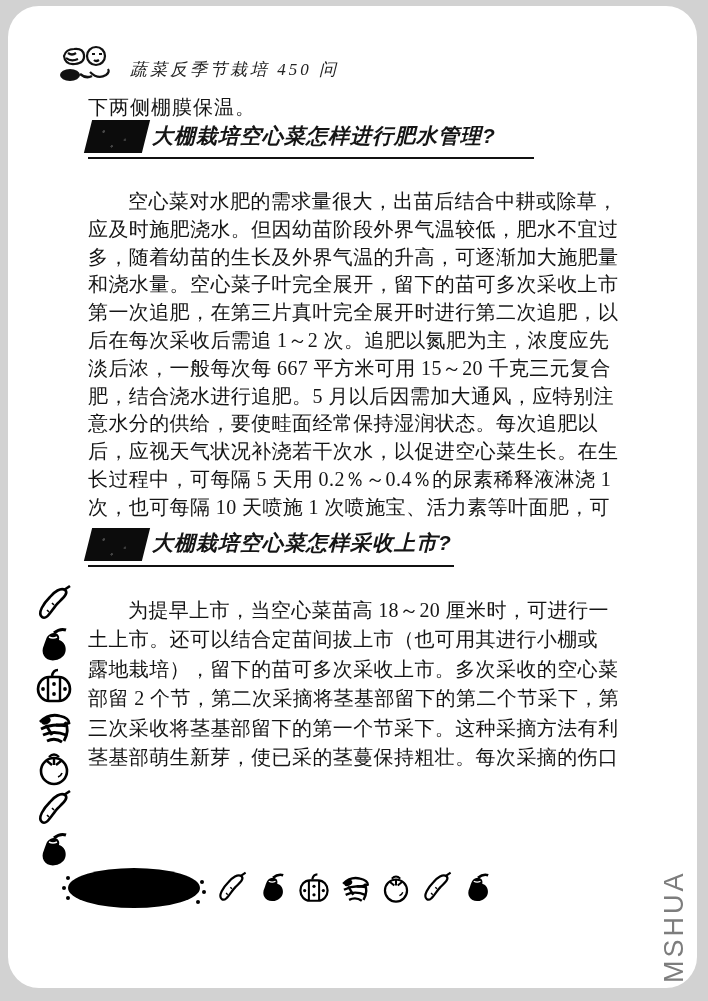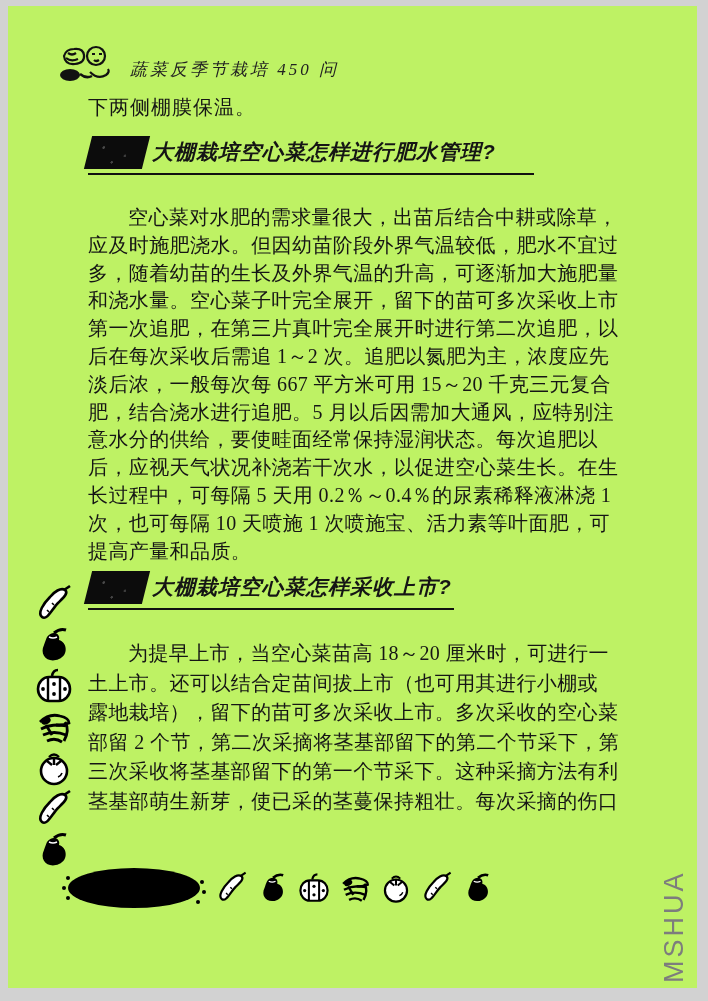--- a/index.html
+++ b/index.html
@@ -3,40 +3,40 @@
 <meta charset="utf-8">
 <style>
   html,body { margin:0; padding:0; background:#b9b9b9; }
   .frame {
     position:relative; width:708px; height:1001px;
     background:#d2d2d2; overflow:hidden;
     font-family:"Liberation Serif","DejaVu Serif",serif;
   }
   .page {
     position:absolute; top:6px; left:8px; right:11px; bottom:13px;
-    background:#bef264; color:#151515;
+    background:#ffffff; color:#151515;border-radius:31px;
   }
   
   .running-header {
     position:absolute; top:38px; left:48px;
     display:flex; align-items:center; gap:16px;
   }
   .running-header .hicon svg { width:58px; height:44px; display:block; }
   .running-title {
     font-style:italic; font-size:17px; letter-spacing:3px;
     color:#222; padding-top:6px;
   }
   
   .content { position:absolute; top:88px; left:80px; width:516px; }
   .intro-line { font-size:20px; line-height:26px; letter-spacing:1px; }
   .heading-row {
     display:flex; align-items:center; gap:6px;
     border-bottom:2.5px solid #111; padding-bottom:4px;
   }
-  .heading-row.h1 { margin-top:16px; width:446px; }
+  .heading-row.h1 { width:446px; }
   .heading-row.h2 { margin-top:6px; width:366px; }
   .qblock {
     width:58px; height:33px; flex:0 0 auto;
     background:#0c0c0c; transform:skewX(-14deg);
     background-image:
       radial-gradient(circle at 25% 35%, #4a4a4a 1px, transparent 1.6px),
       radial-gradient(circle at 65% 60%, #3c3c3c 1px, transparent 1.6px),
       radial-gradient(circle at 45% 80%, #444 1px, transparent 1.4px);
   }
   .heading-text {
@@ -109,21 +109,20 @@
           <div class="line">多，随着幼苗的生长及外界气温的升高，可逐渐加大施肥量</div>
           <div class="line">和浇水量。空心菜子叶完全展开，留下的苗可多次采收上市</div>
           <div class="line">第一次追肥，在第三片真叶完全展开时进行第二次追肥，以</div>
           <div class="line">后在每次采收后需追 1～2 次。追肥以氮肥为主，浓度应先</div>
           <div class="line">淡后浓，一般每次每 667 平方米可用 15～20 千克三元复合</div>
           <div class="line">肥，结合浇水进行追肥。5 月以后因需加大通风，应特别注</div>
           <div class="line">意水分的供给，要使畦面经常保持湿润状态。每次追肥以</div>
           <div class="line">后，应视天气状况补浇若干次水，以促进空心菜生长。在生</div>
           <div class="line">长过程中，可每隔 5 天用 0.2％～0.4％的尿素稀释液淋浇 1</div>
           <div class="line">次，也可每隔 10 天喷施 1 次喷施宝、活力素等叶面肥，可</div>
-          <div class="line">提高产量和品质。</div>
         </div>
 
       <div class="heading-row h2">
         <span class="qblock"></span>
         <span class="heading-text">大棚栽培空心菜怎样采收上市?</span>
       </div>
       <div class="para p2">
           <div class="line first">为提早上市，当空心菜苗高 18～20 厘米时，可进行一</div>
           <div class="line">土上市。还可以结合定苗间拔上市（也可用其进行小棚或</div>
           <div class="line">露地栽培），留下的苗可多次采收上市。多次采收的空心菜</div>

